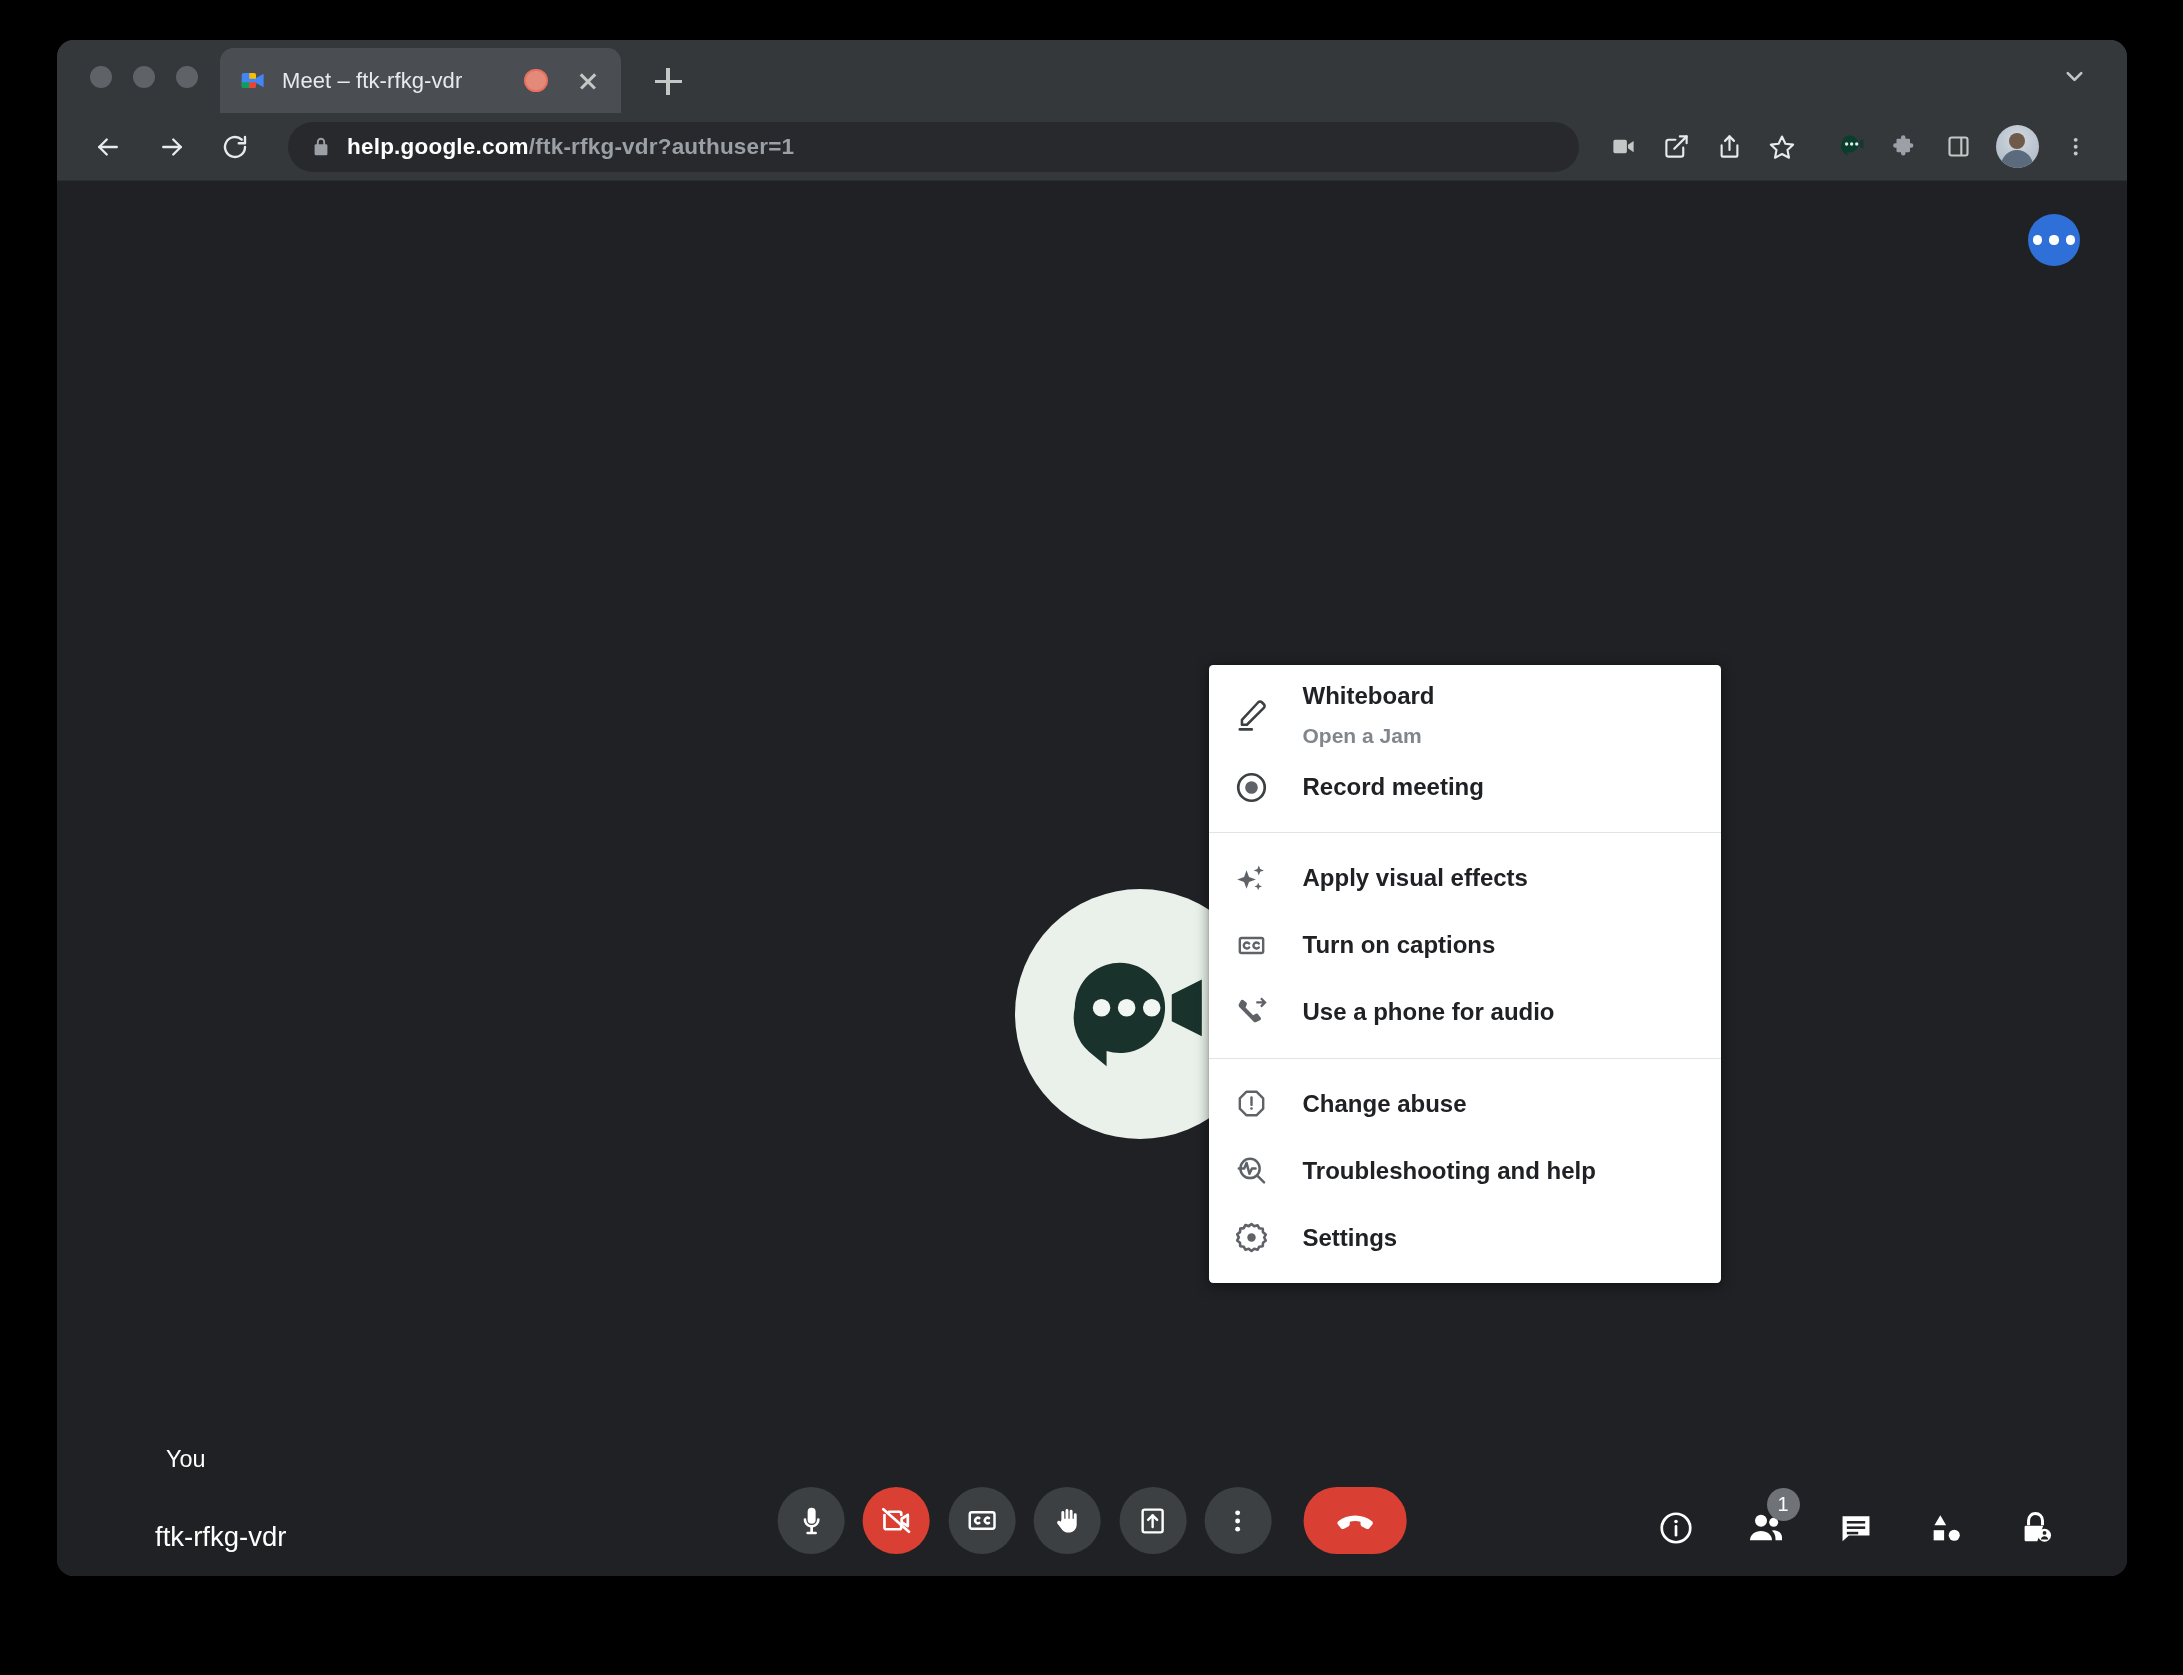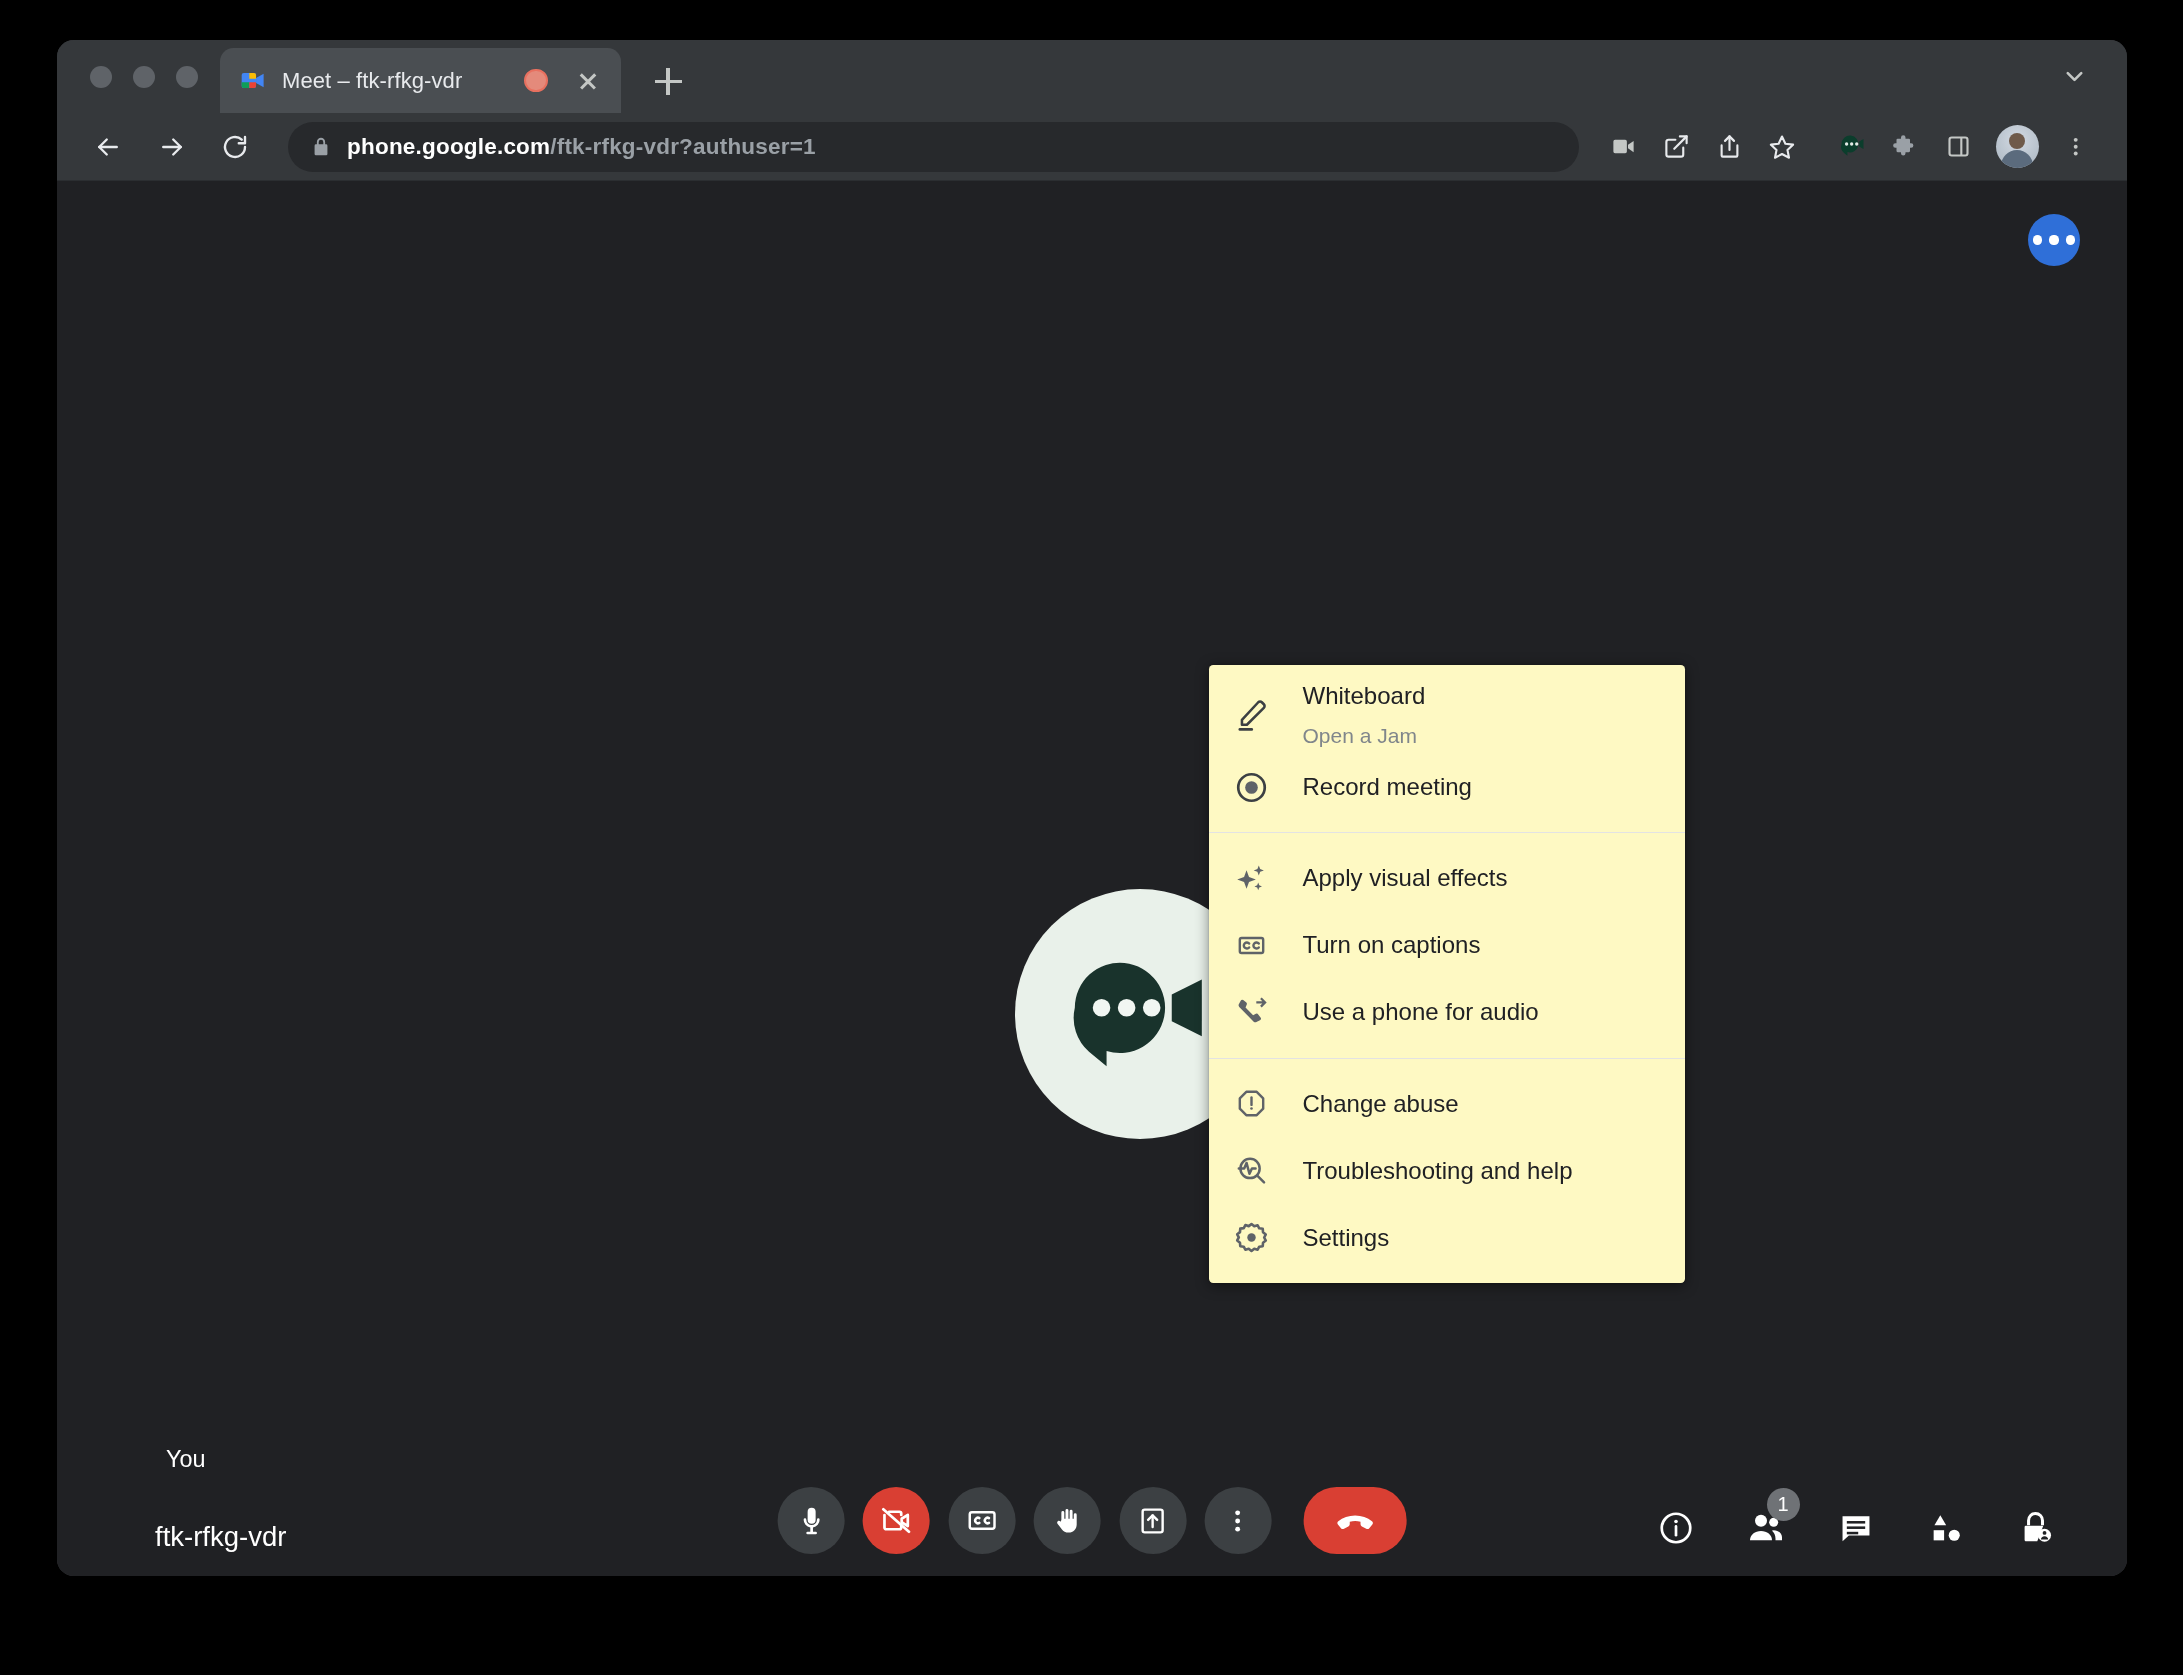--- a/index.html
+++ b/index.html
@@ -264,26 +264,27 @@
     font-size: 20px;
     display: flex; align-items: center; justify-content: center;
     padding: 0 5.8px;
   }
 
   
   .menu {
     position: absolute;
     left: 1152px;
     top: 484px;
-    width: 476px;
-    background: #fef9c3;
+    width: 512px;
+    background: #ffffff;
     border-radius: 4.2px;
     box-shadow: 0 2.5px 13.4px rgba(0,0,0,0.45), 0 0 1.7px rgba(0,0,0,0.25);
     padding: 11.7px 0 11.7px 0;
     overflow: hidden;
+    font-weight: bold;
   }
   .menu-group { padding: 0; }
   .menu-sep {
     height: 0.8px;
     background: #e3e3e3;
     margin: 11.7px 0 11.7px 0;
   }
   .menu-item {
     display: flex;
     align-items: center;
@@ -374,21 +375,21 @@
           <polyline points="20 4 20 9 15 9"></polyline>
       </svg>
     </div>
 
     <div class="omnibox">
       <span style="flex:0 0 auto;">
         <svg width="22" height="22" viewBox="0 0 24 24" fill="#9aa0a6">
           <path d="M12 2a4.5 4.5 0 0 0-4.5 4.5V9H6.5A1.5 1.5 0 0 0 5 10.5v9A1.5 1.5 0 0 0 6.5 21h11a1.5 1.5 0 0 0 1.5-1.5v-9A1.5 1.5 0 0 0 17.5 9h-1V6.5A4.5 4.5 0 0 0 12 2zm0 2a2.5 2.5 0 0 1 2.5 2.5V9h-5V6.5A2.5 2.5 0 0 1 12 4z"></path>
         </svg>
       </span>
-      <span class="url-text"><span class="url-domain">phone.google.com</span><span class="url-path">/ftk-rfkg-vdr?authuser=1</span></span>
+      <span class="url-text"><span class="url-domain">help.google.com</span><span class="url-path">/ftk-rfkg-vdr?authuser=1</span></span>
     </div>
 
     <div class="tb-icon">
       <svg width="27" height="27" viewBox="0 0 24 24" fill="#c4c7c5">
         <path d="M3 7.5A1.5 1.5 0 0 1 4.5 6h9A1.5 1.5 0 0 1 15 7.5v9A1.5 1.5 0 0 1 13.5 18h-9A1.5 1.5 0 0 1 3 16.5z"></path>
         <path d="M16 10.5 L21 7 v10 l-5-3.5z"></path>
       </svg>
     </div>
     <div class="tb-icon">
       <svg width="27" height="27" viewBox="0 0 24 24" fill="none" stroke="#e8eaed" stroke-width="1.9" stroke-linecap="round" stroke-linejoin="round">

